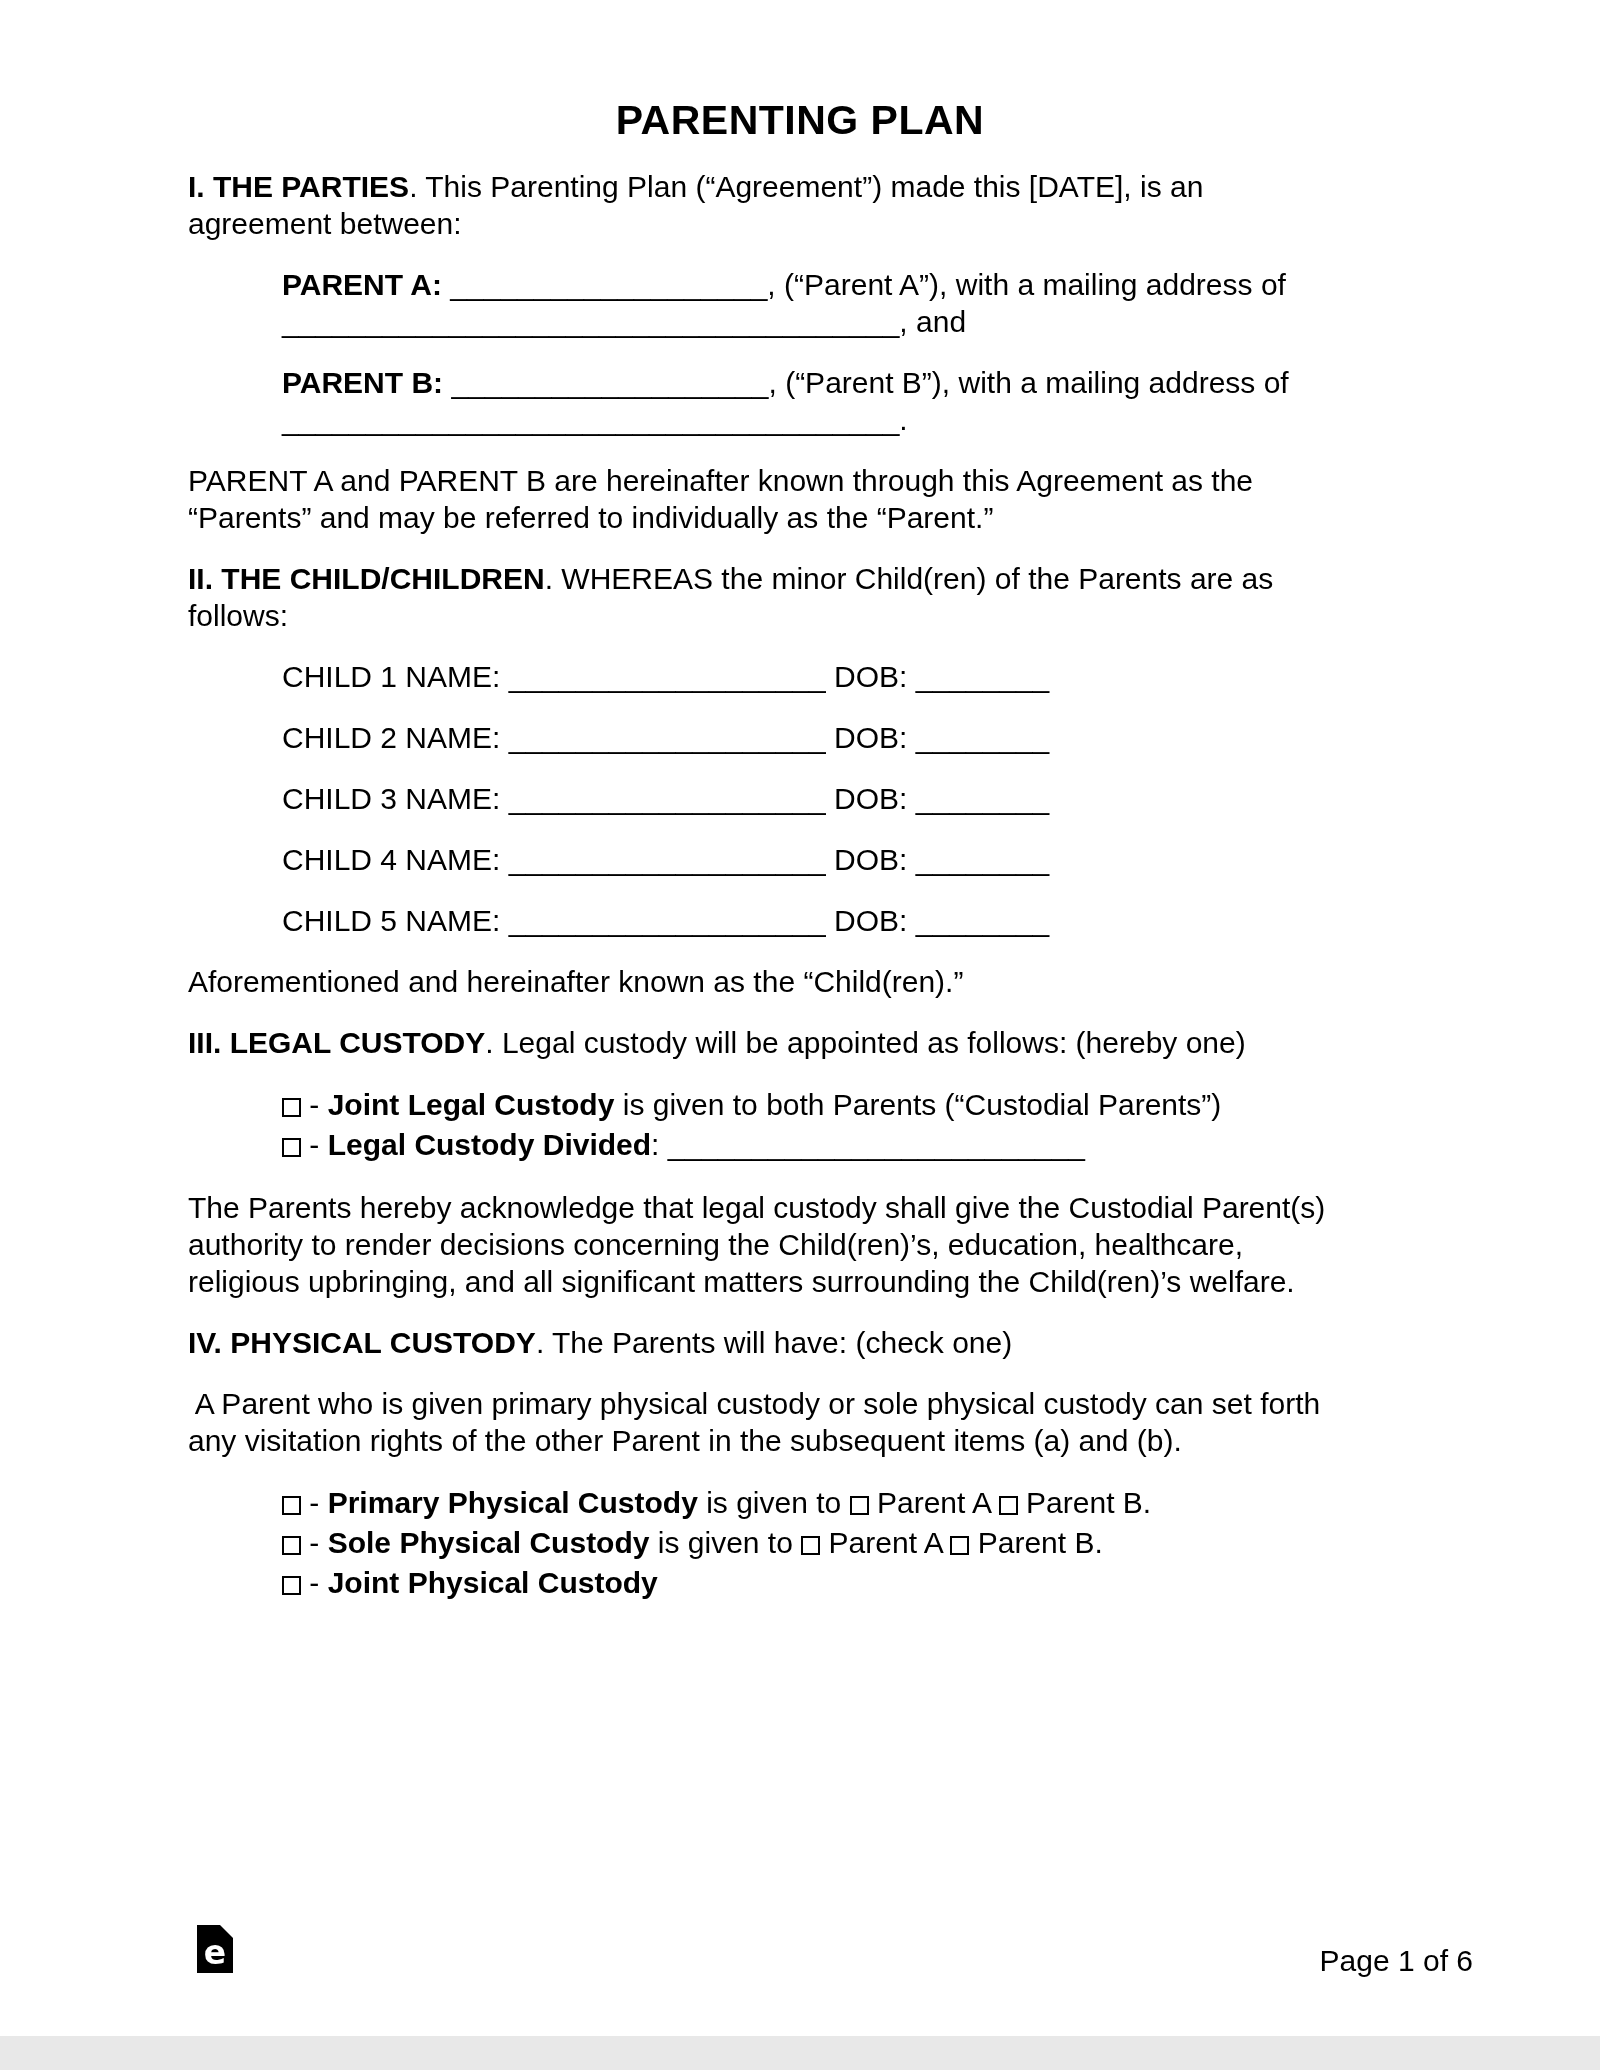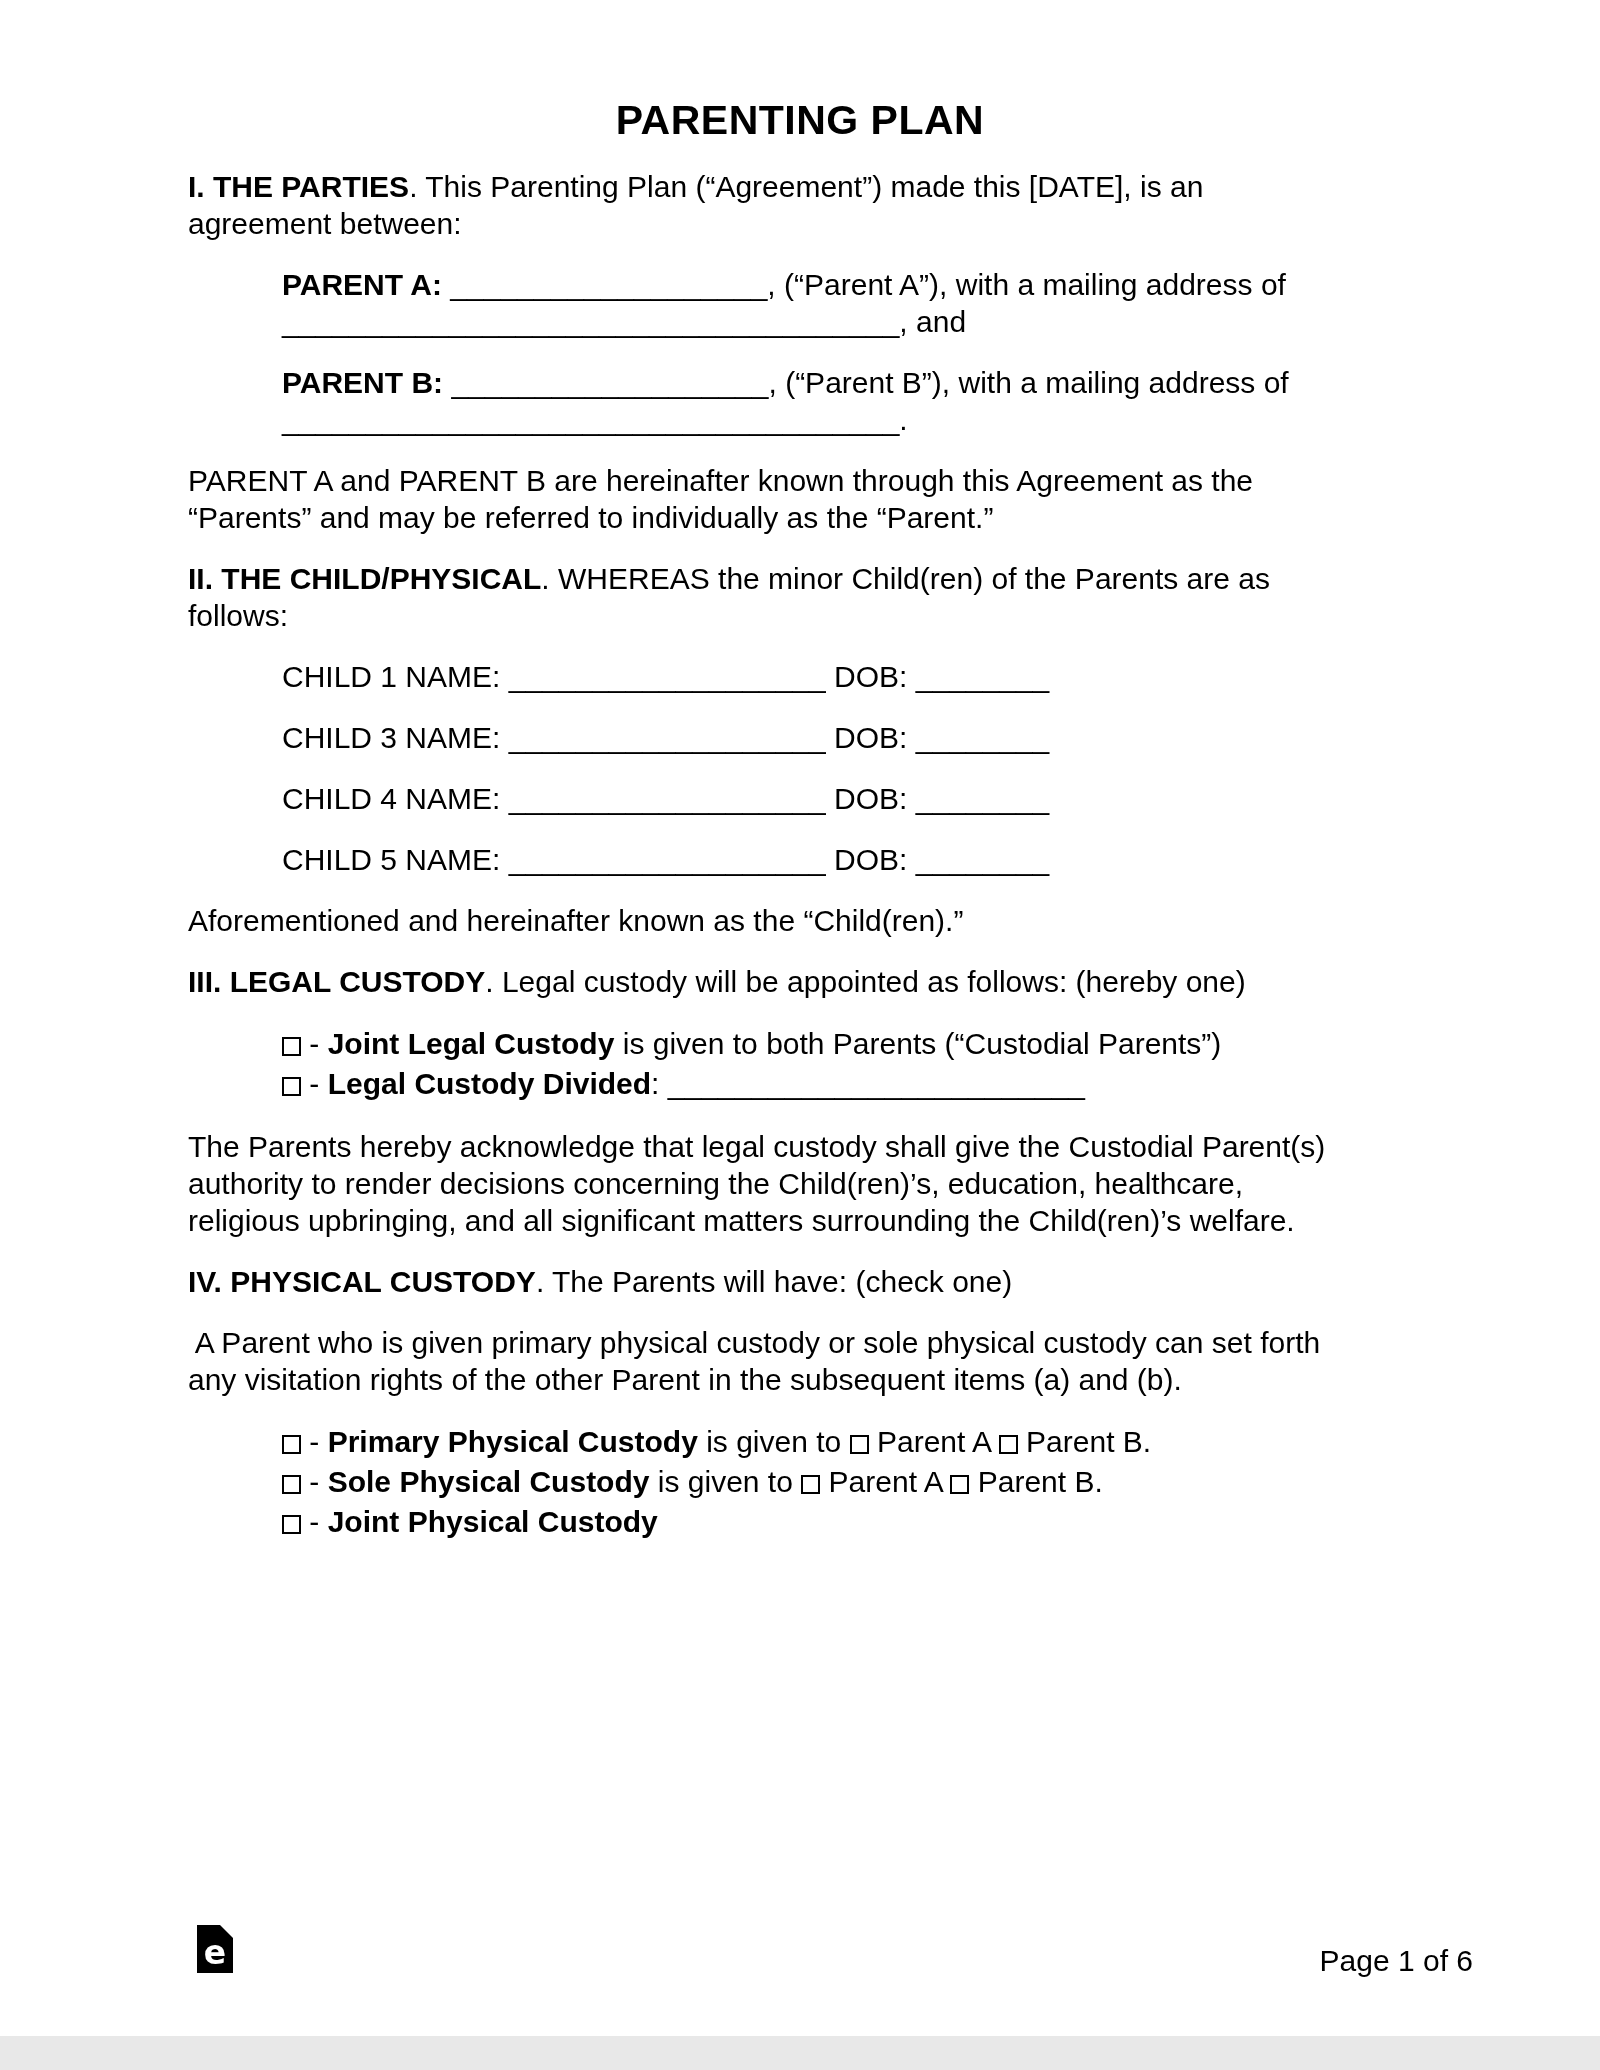--- a/index.html
+++ b/index.html
@@ -94,25 +94,26 @@
     <div class="line"><span class="b">PARENT B:</span> <span class="blank">___________________</span><span>, (“Parent B”), with a mailing address of</span></div>
     <div class="line"><span class="blank">_____________________________________</span><span>.</span></div>
   </div>
 
   <div class="para">
     <div class="line">PARENT A and PARENT B are hereinafter known through this Agreement as the</div>
     <div class="line">“Parents” and may be referred to individually as the “Parent.”</div>
   </div>
 
   <div class="para">
-    <div class="line"><span class="b">II. THE CHILD/PHYSICAL</span><span>. WHEREAS the minor Child(ren) of the Parents are as</span></div>
+    <div class="line"><span class="b">II. THE CHILD/CHILDREN</span><span>. WHEREAS the minor Child(ren) of the Parents are as</span></div>
     <div class="line">follows:</div>
   </div>
 
   <div class="para ind line"><span>CHILD 1 NAME:</span> <span class="blank">___________________</span> <span>DOB:</span> <span class="blank">________</span></div>
+  <div class="para ind line"><span>CHILD 2 NAME:</span> <span class="blank">___________________</span> <span>DOB:</span> <span class="blank">________</span></div>
   <div class="para ind line"><span>CHILD 3 NAME:</span> <span class="blank">___________________</span> <span>DOB:</span> <span class="blank">________</span></div>
   <div class="para ind line"><span>CHILD 4 NAME:</span> <span class="blank">___________________</span> <span>DOB:</span> <span class="blank">________</span></div>
   <div class="para ind line"><span>CHILD 5 NAME:</span> <span class="blank">___________________</span> <span>DOB:</span> <span class="blank">________</span></div>
 
   <div class="para line">Aforementioned and hereinafter known as the “Child(ren).”</div>
 
   <div class="para line"><span class="b">III. LEGAL CUSTODY</span><span>. Legal custody will be appointed as follows: (hereby one)</span></div>
 
   <div class="para ind">
     <div class="opt"><span class="cb"></span> <span>-</span> <span class="b">Joint Legal Custody</span> <span>is given to both Parents (“Custodial Parents”)</span></div>

